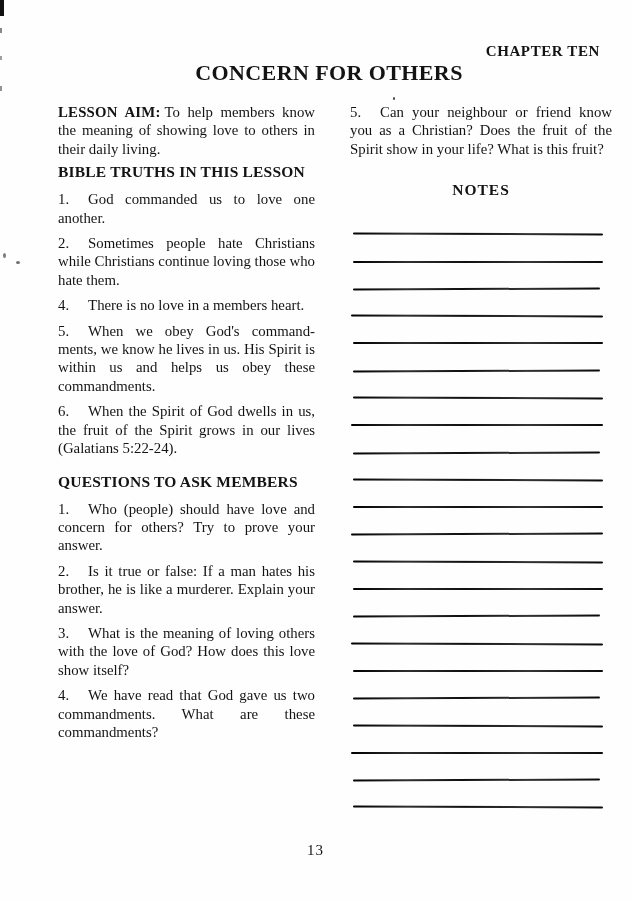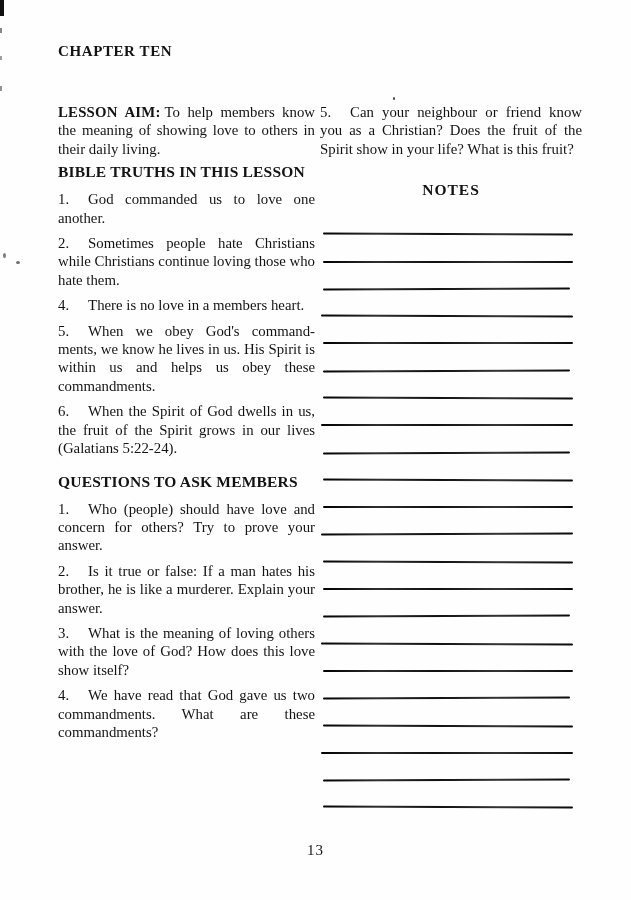--- a/index.html
+++ b/index.html
@@ -7,31 +7,31 @@
     position:relative;
     width:631px;height:900px;
     background:#fefefe;
     font-family:"Liberation Serif","DejaVu Serif",serif;
     color:#131313;
     overflow:hidden;
     margin:0 auto;
   }
   .chapter-label{
     position:absolute;top:44px;left:58px;width:542px;
-    text-align:left;font-weight:bold;font-size:15px;
+    text-align:right;font-weight:bold;font-size:15px;
     letter-spacing:0.6px;line-height:15px;
   }
   .page-title{
     position:absolute;top:61px;left:58px;width:542px;
     text-align:center;font-weight:bold;font-size:22px;
     letter-spacing:0.4px;line-height:24px;
   }
   .col{position:absolute;top:103px;}
   .col-left{left:58px;width:257px;}
-  .col-right{left:320px;width:262px;}
+  .col-right{left:350px;width:262px;}
   p.item{
     margin:0 0 7px 0;
     font-size:14.8px;line-height:18.4px;
     text-align:justify;
   }
   p.lesson-aim{margin-bottom:4px;}
   p.item .num{margin-right:19px;}
   p.item .lbl{margin-right:4px;letter-spacing:0.2px;}
   h3.section-heading{
     margin:0 0 9px 0;
@@ -75,20 +75,21 @@
 
   <div class="artifact a1"></div>
   <div class="artifact a2"></div>
   <div class="artifact a3"></div>
   <div class="artifact a4"></div>
   <div class="artifact a5"></div>
   <div class="artifact a6"></div>
   <div class="artifact a7"></div>
 
   <div class="chapter-label">CHAPTER TEN</div>
+  <div class="page-title">CONCERN FOR OTHERS</div>
 
   <div class="col col-left">
 
     <p class="item lesson-aim"><b class="lbl">LESSON AIM:</b><span>To help members know the meaning of showing love to others in their daily living.</span></p>
 
     <h3 class="section-heading">BIBLE TRUTHS IN THIS LESSON</h3>
 
     <p class="item"><span class="num">1.</span><span>God commanded us to love one another.</span></p>
     <p class="item"><span class="num">2.</span><span>Sometimes people hate Christians while Christians continue loving those who hate them.</span></p>
     <p class="item"><span class="num">4.</span><span>There is no love in a members heart.</span></p>

